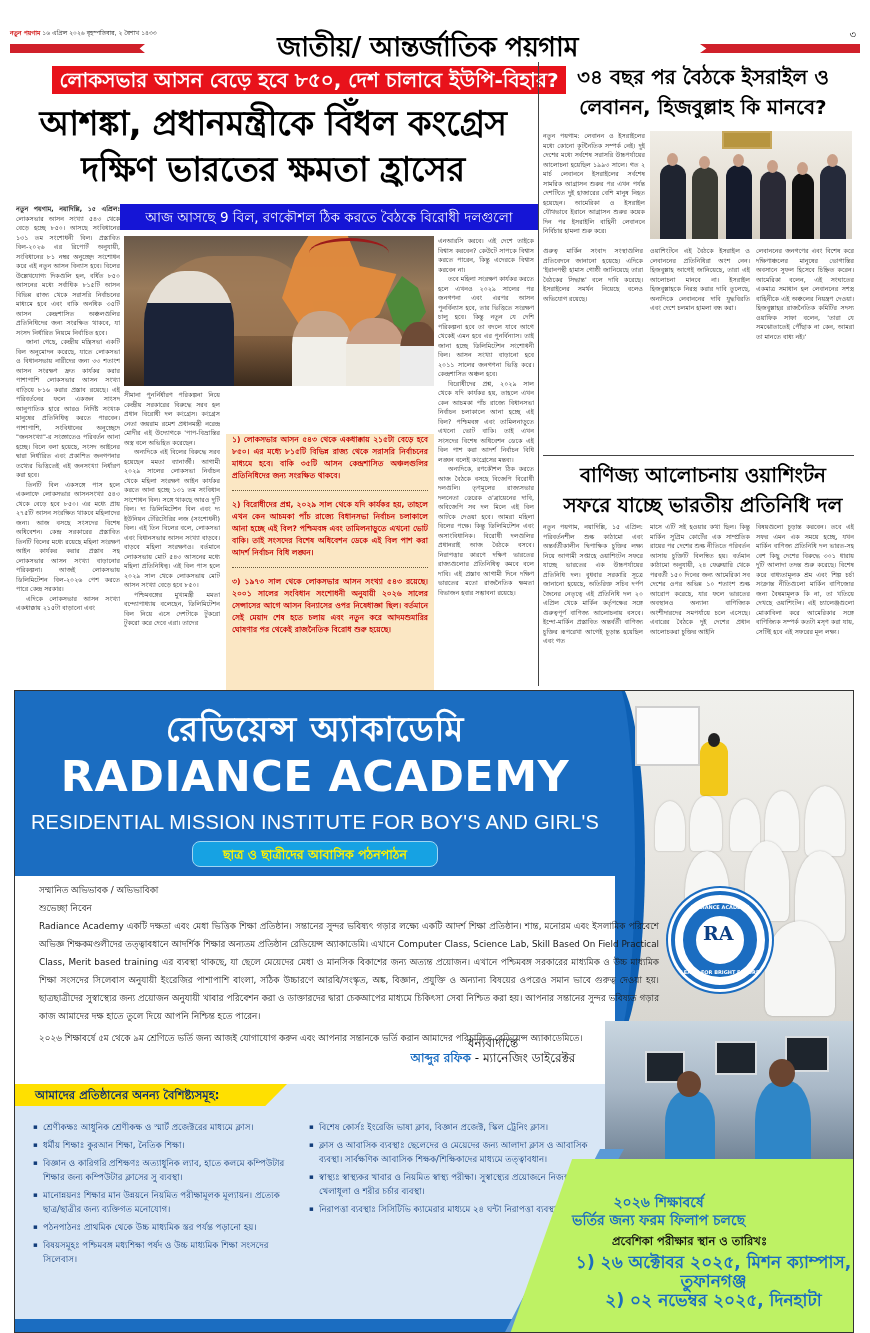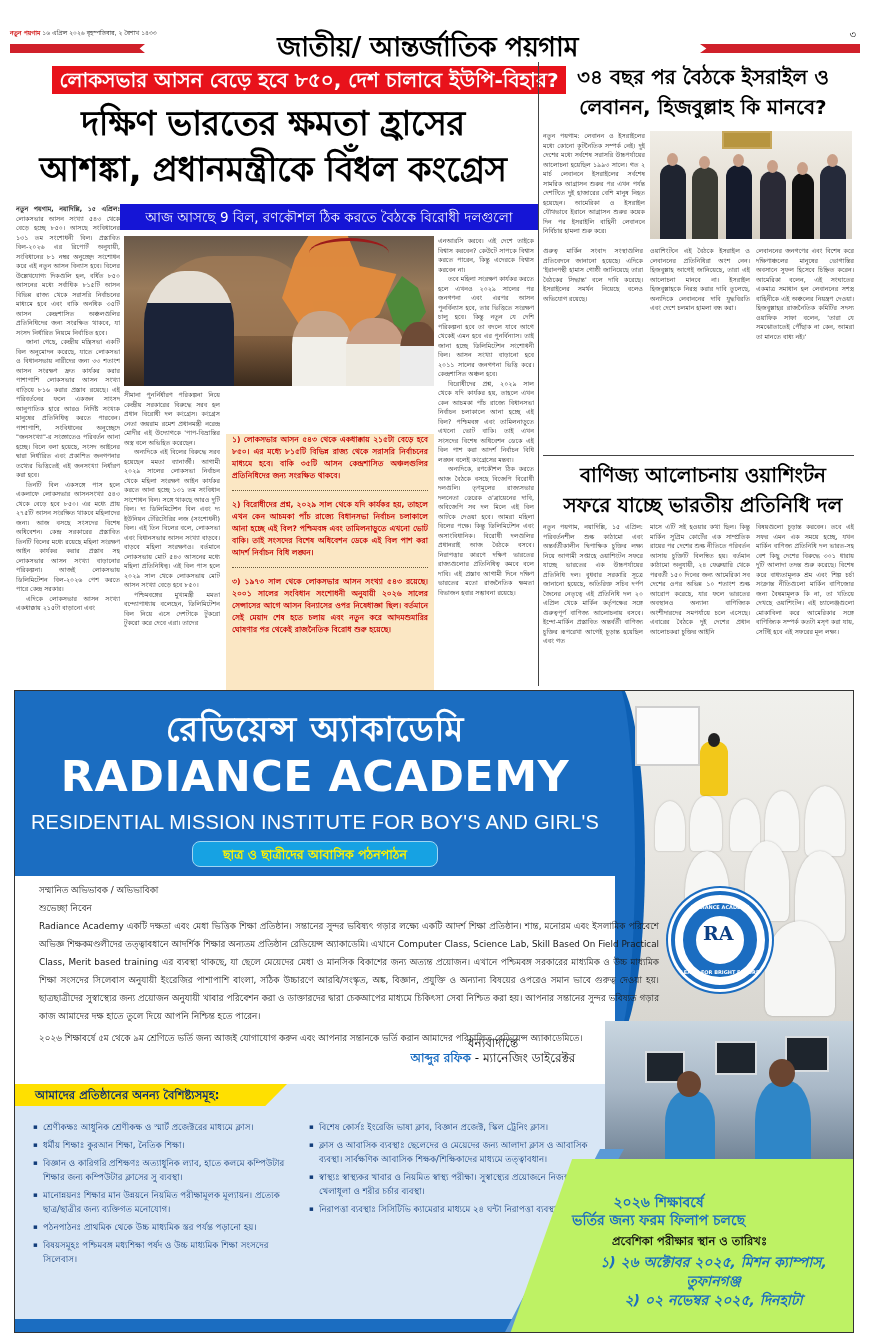--- a/index.html
+++ b/index.html
@@ -102,40 +102,40 @@
                background: linear-gradient(180deg, #c9d6e0 0%, #a9b8c7 40%, #5a6e82 100%); }
   .ad-photo2 .monitor { position: absolute; background: #1e252d; border: 2px solid #d9dde0; }
   .ad-photo2 .boy { position: absolute; background: #2f86c7; border-radius: 40% 40% 5% 5%; }
   .ad-photo2 .boyhead { position: absolute; background: #6a4531; border-radius: 50%; }
 
   .ad-yellow { position: absolute; left: 495px; top: 468px; width: 345px; height: 175px; background: #bef264;
                clip-path: polygon(18% 0, 100% 0, 100% 100%, 0 100%); text-align: center; }
   .ad-yellow-edge { position: absolute; left: 489px; top: 458px; width: 120px; height: 185px; background: #5b9ad6; clip-path: polygon(80% 0, 100% 0, 14% 100%, 0 100%); }
   .ad-yellow .y1 { position: absolute; left: 62px; top: 34px; font-size: 14px; font-weight: bold; color: #1b6dc1; line-height: 18px; }
   .ad-yellow .y3 { position: absolute; left: 62px; top: 74px; font-size: 11.5px; font-weight: bold; color: #111; margin-left: 40px; }
-  .ad-yellow .y4 { position: absolute; left: 62px; top: 94px; font-size: 14px; font-weight: bold; color: #1b6dc1; line-height: 19px; font-style: italic; }
+  .ad-yellow .y4 { position: absolute; left: 62px; top: 94px; font-size: 17px; font-weight: bold; color: #1b6dc1; line-height: 19px; }
 </style>
 </head>
 <body>
 
 <header class="masthead">
   <div class="mast-meta">
     <b>নতুন পয়গাম</b>
     <span>১৬ এপ্রিল ২০২৬ বৃহস্পতিবার, ২ বৈশাখ ১৪৩৩</span>
   </div>
   <div class="mast-bar-l"></div>
   <div class="mast-title">জাতীয়/ আন্তর্জাতিক পয়গাম</div>
   <div class="mast-bar-r"></div>
   <div class="mast-page">৩</div>
 </header>
 
 <div class="kicker">লোকসভার আসন বেড়ে হবে ৮৫০, দেশ চালাবে ইউপি-বিহার?</div>
 <h1 class="headline">
+  <div>আশঙ্কা, প্রধানমন্ত্রীকে বিঁধল কংগ্রেস</div>
   <div>দক্ষিণ ভারতের ক্ষমতা হ্রাসের</div>
-  <div>আশঙ্কা, প্রধানমন্ত্রীকে বিঁধল কংগ্রেস</div>
 </h1>
 
 <div class="col" style="left:16px; top:204px; width:104px; height:482px;">
   <p style="text-indent:0"><span class="lead">নতুন পয়গাম, নয়াদিল্লি, ১৫ এপ্রিল:</span>
     <span>লোকসভার আসন সংখ্যা ৫৪৩ থেকে বেড়ে হচ্ছে ৮৫০। আসছে সংবিধানের ১৩১ তম সংশোধনী বিল। প্রস্তাবিত বিল-২০২৬ এর রিপোর্ট অনুযায়ী, সংবিধানের ৮১ নম্বর অনুচ্ছেদ সংশোধন করে এই নতুন আসন বিন্যাস হবে। বিলের উল্লেখযোগ্য দিকগুলি হল, বর্ধিত ৮৫০ আসনের মধ্যে সর্বাধিক ৮১৫টি আসন বিভিন্ন রাজ্য থেকে সরাসরি নির্বাচনের মাধ্যমে হবে এবং বাকি অনধিক ৩৫টি আসন কেন্দ্রশাসিত অঞ্চলগুলির প্রতিনিধিদের জন্য সংরক্ষিত থাকবে, যা সংসদ নির্ধারিত নিয়মে নির্বাচিত হবে।</span></p>
   <p>জানা গেছে, কেন্দ্রীয় মন্ত্রিসভা একটি বিল অনুমোদন করেছে, যাতে লোকসভা ও বিধানসভায় নারীদের জন্য ৩৩ শতাংশ আসন সংরক্ষণ দ্রুত কার্যকর করার পাশাপাশি লোকসভার আসন সংখ্যা বাড়িয়ে ৮১৬ করার প্রস্তাব রয়েছে। এই পরিবর্তনের ফলে একজন সাংসদ আনুপাতিক হারে আরও নির্দিষ্ট সংখ্যক মানুষের প্রতিনিধিত্ব করতে পারবেন। পাশাপাশি, সংবিধানের অনুচ্ছেদে "জনসংখ্যা"-র সংজ্ঞাতেও পরিবর্তন আনা হচ্ছে। বিলে বলা হয়েছে, সংসদ আইনের দ্বারা নির্ধারিত এবং প্রকাশিত জনগণনার তথ্যের ভিত্তিতেই এই জনসংখ্যা নির্ধারণ করা হবে।</p>
   <p>তিনটি বিল একসঙ্গে পাস হলে একলাফে লোকসভার আসনসংখ্যা ৫৪৩ থেকে বেড়ে হবে ৮৫০। এর মধ্যে প্রায় ২৭৫টি আসন সংরক্ষিত থাকবে মহিলাদের জন্য। আজ বসছে সংসদের বিশেষ অধিবেশন। কেন্দ্র সরকারের প্রস্তাবিত তিনটি বিলের মধ্যে রয়েছে মহিলা সংরক্ষণ আইন কার্যকর করার প্রস্তাব সহ লোকসভার আসন সংখ্যা বাড়ানোর পরিকল্পনা। আজই লোকসভায় ডিলিমিটেশন বিল-২০২৬ পেশ করতে পারে কেন্দ্র সরকার।</p>
   <p>এদিকে লোকসভার আসন সংখ্যা একধাক্কায় ২১৫টা বাড়ানো এবং</p>
 </div>
 

